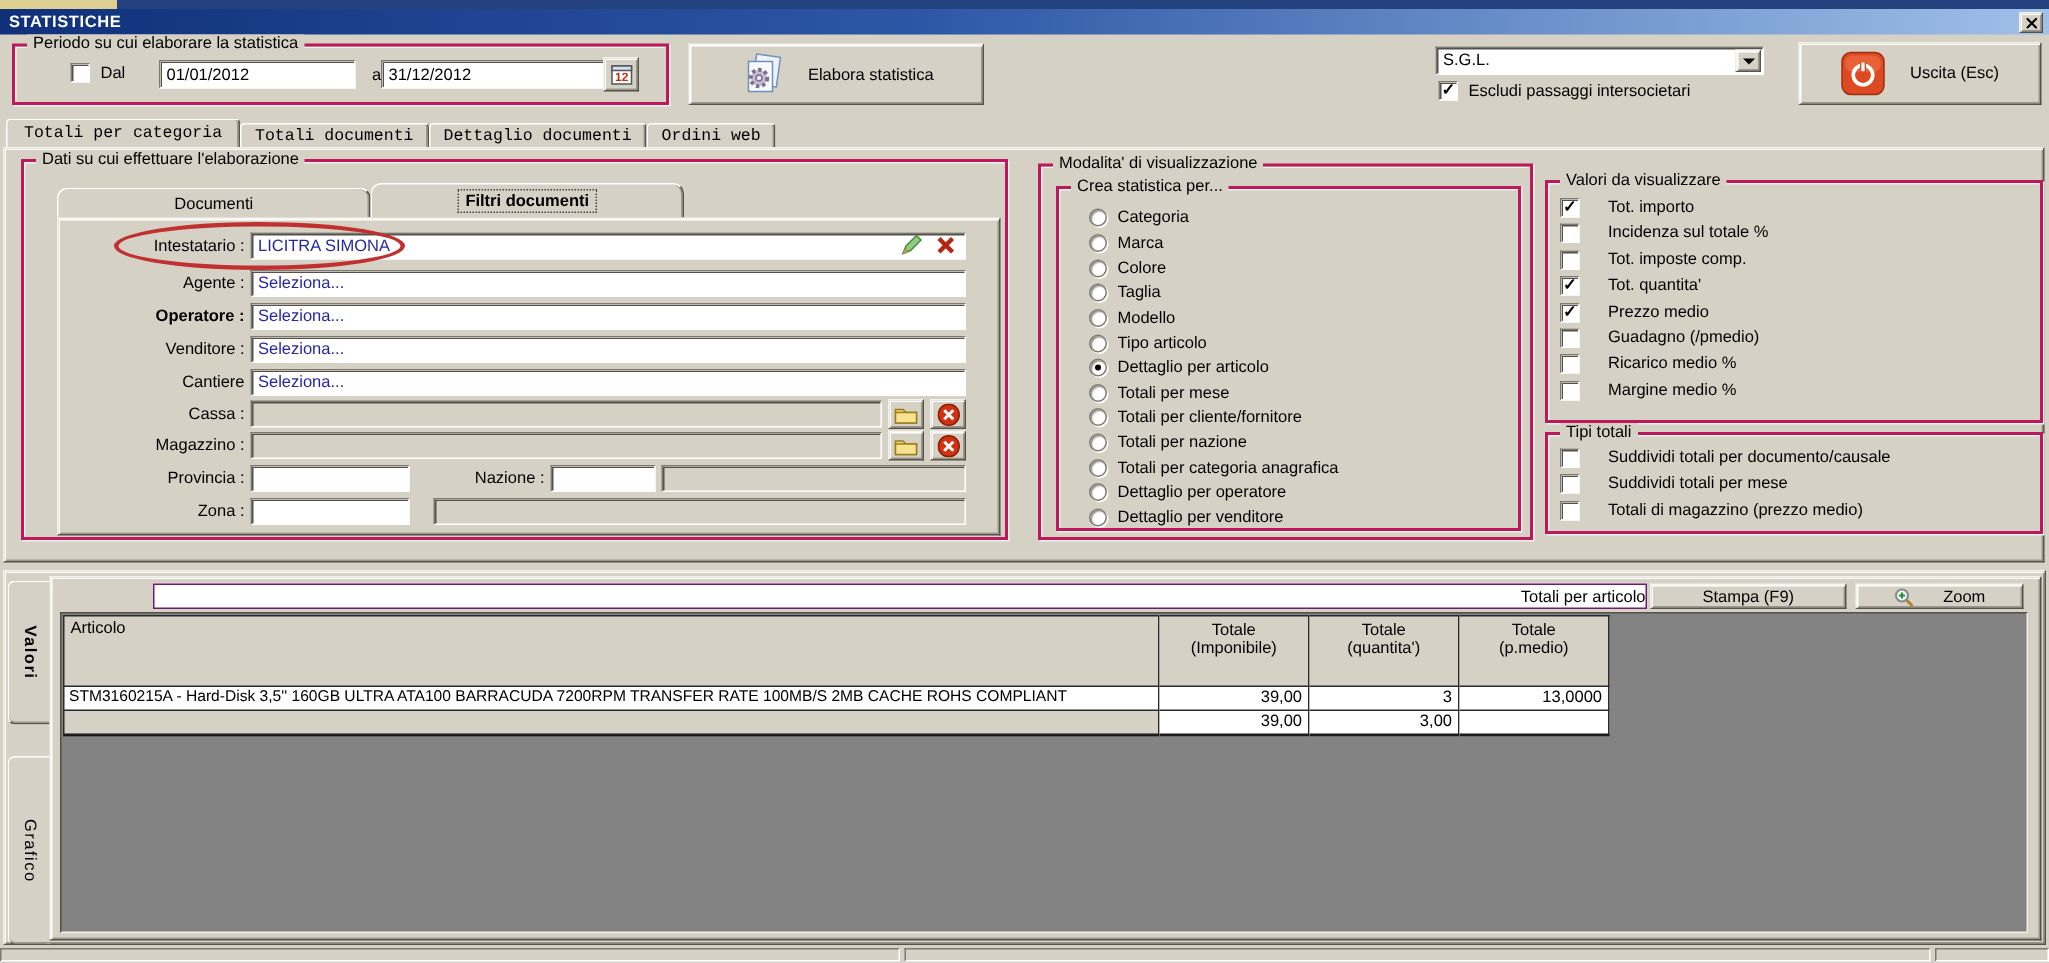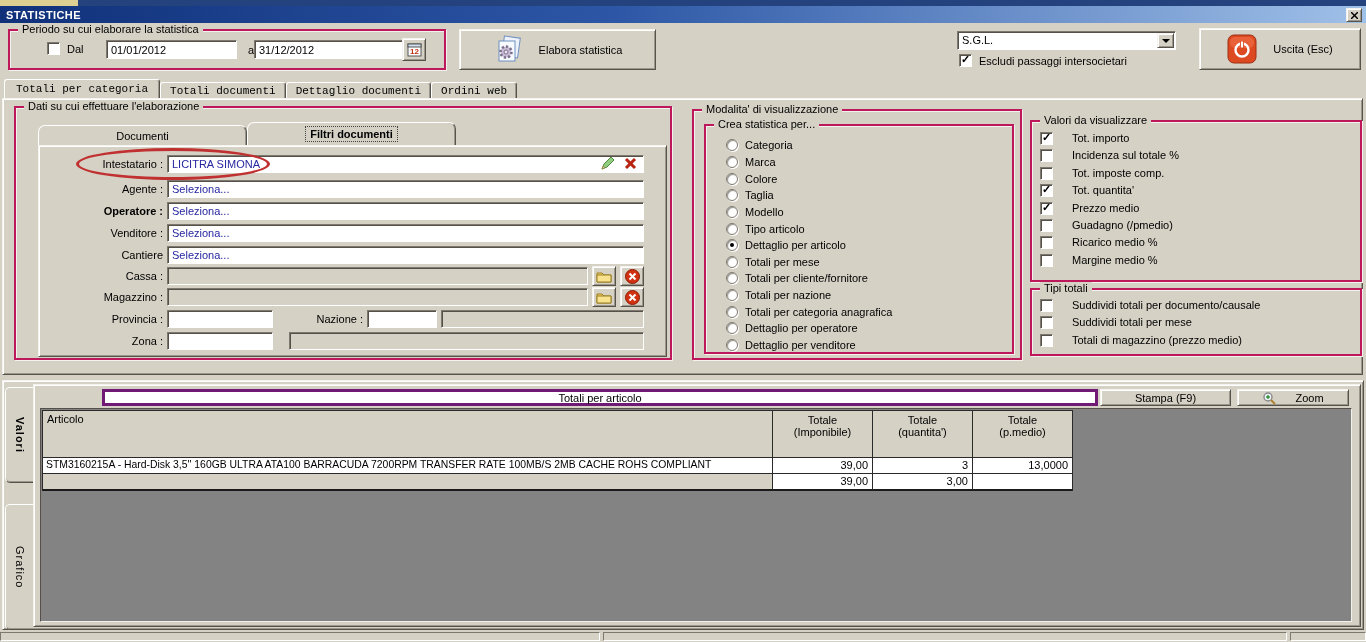--- a/index.html
+++ b/index.html
@@ -412,21 +412,21 @@
 
   <div class="side-tab active" style="left:2px;top:6px;height:96px;z-index:2;">
     <span class="vlabel" style="font-weight:bold;">Valori</span>
   </div>
   <div class="side-tab" style="left:2px;top:123px;height:126px;">
     <span class="vlabel">Grafico</span>
   </div>
 
   <div class="abs raised" style="left:30px;top:3px;width:1328px;height:243px;">
 
-    <div class="abs" style="left:68px;top:4px;width:996px;height:17px;background:#fff;border:3px solid #701a75;display:flex;align-items:center;justify-content:center;">
+    <div class="abs" style="left:68px;top:4px;width:996px;height:17px;background:#fff;border:1px solid #701a75;display:flex;align-items:center;justify-content:flex-end;">
       <span>Totali per articolo</span>
     </div>
     <div class="btn raised abs" style="left:1066px;top:4px;width:131px;height:17px;">
       <span>Stampa (F9)</span>
     </div>
     <div class="btn raised abs" style="left:1203px;top:4px;width:112px;height:17px;gap:18px;">
       <svg width="15" height="14" viewBox="0 0 15 14">
         <circle cx="6" cy="6" r="4" fill="#eef3fb" stroke="#8a8a8a" stroke-width="1.4"></circle>
         <line x1="9" y1="9" x2="13" y2="13" stroke="#b08030" stroke-width="2"></line>
         <line x1="4" y1="6" x2="8" y2="6" stroke="#2e8f2e" stroke-width="1.4"></line>

